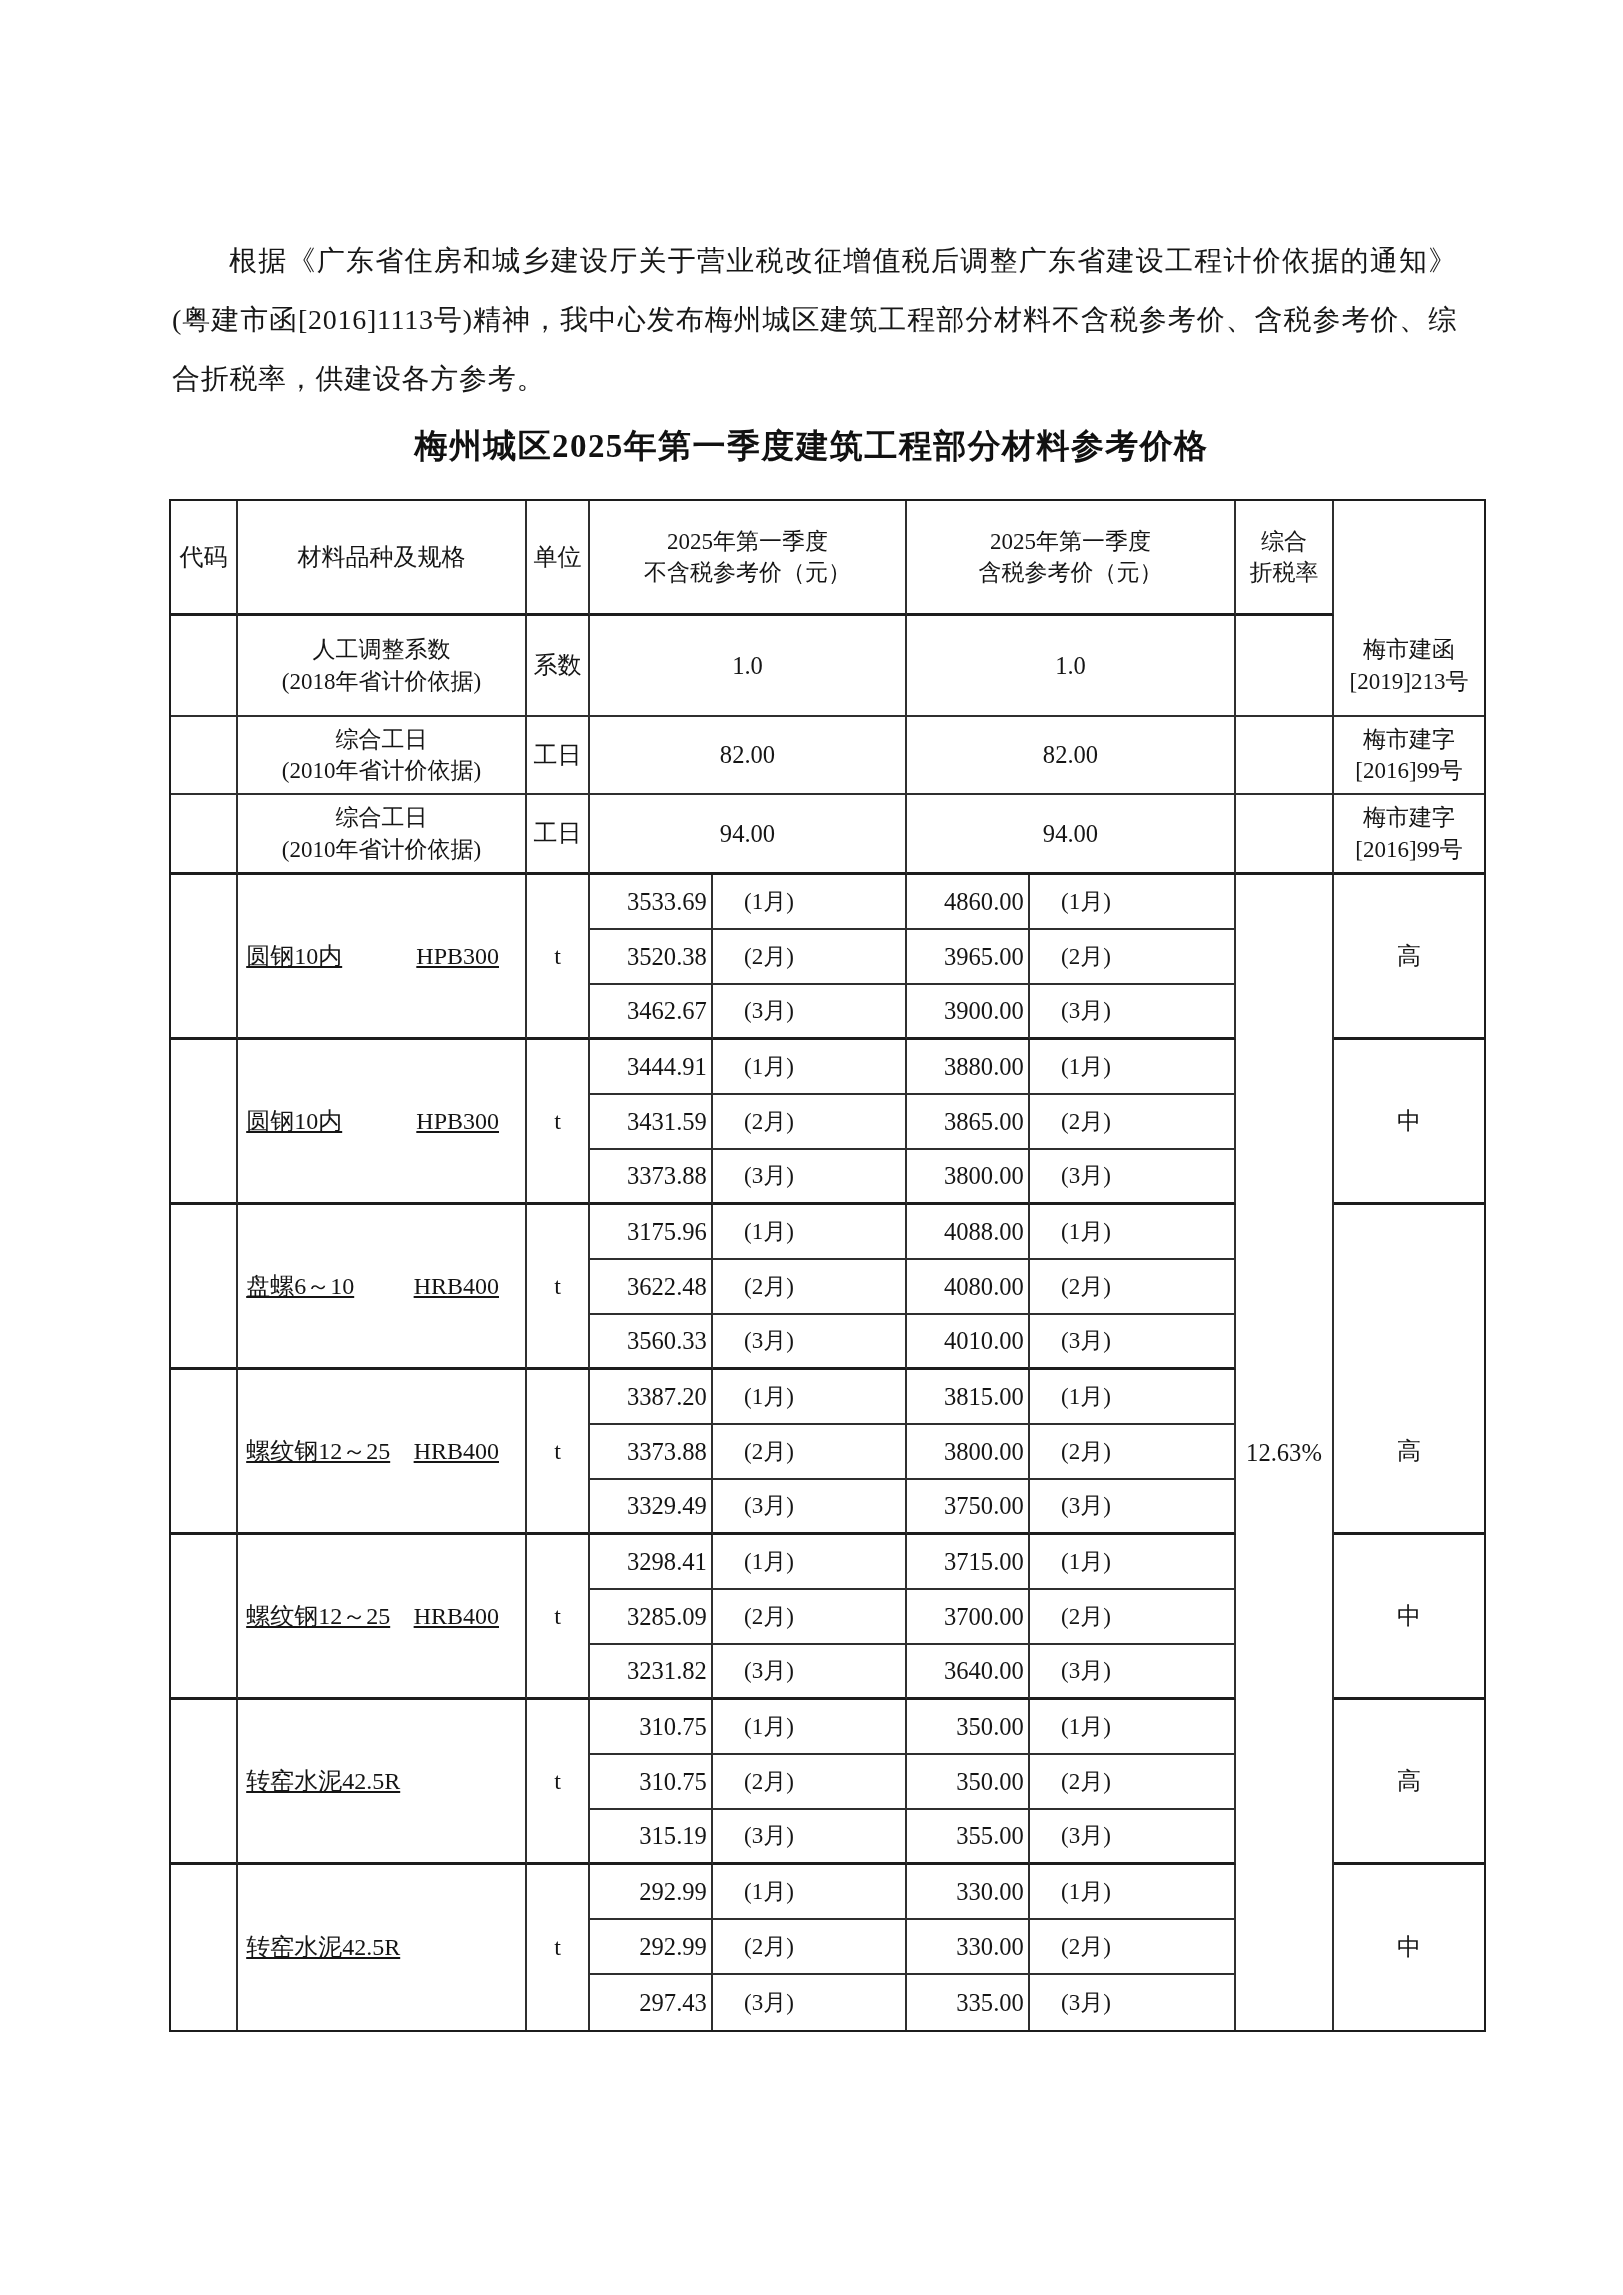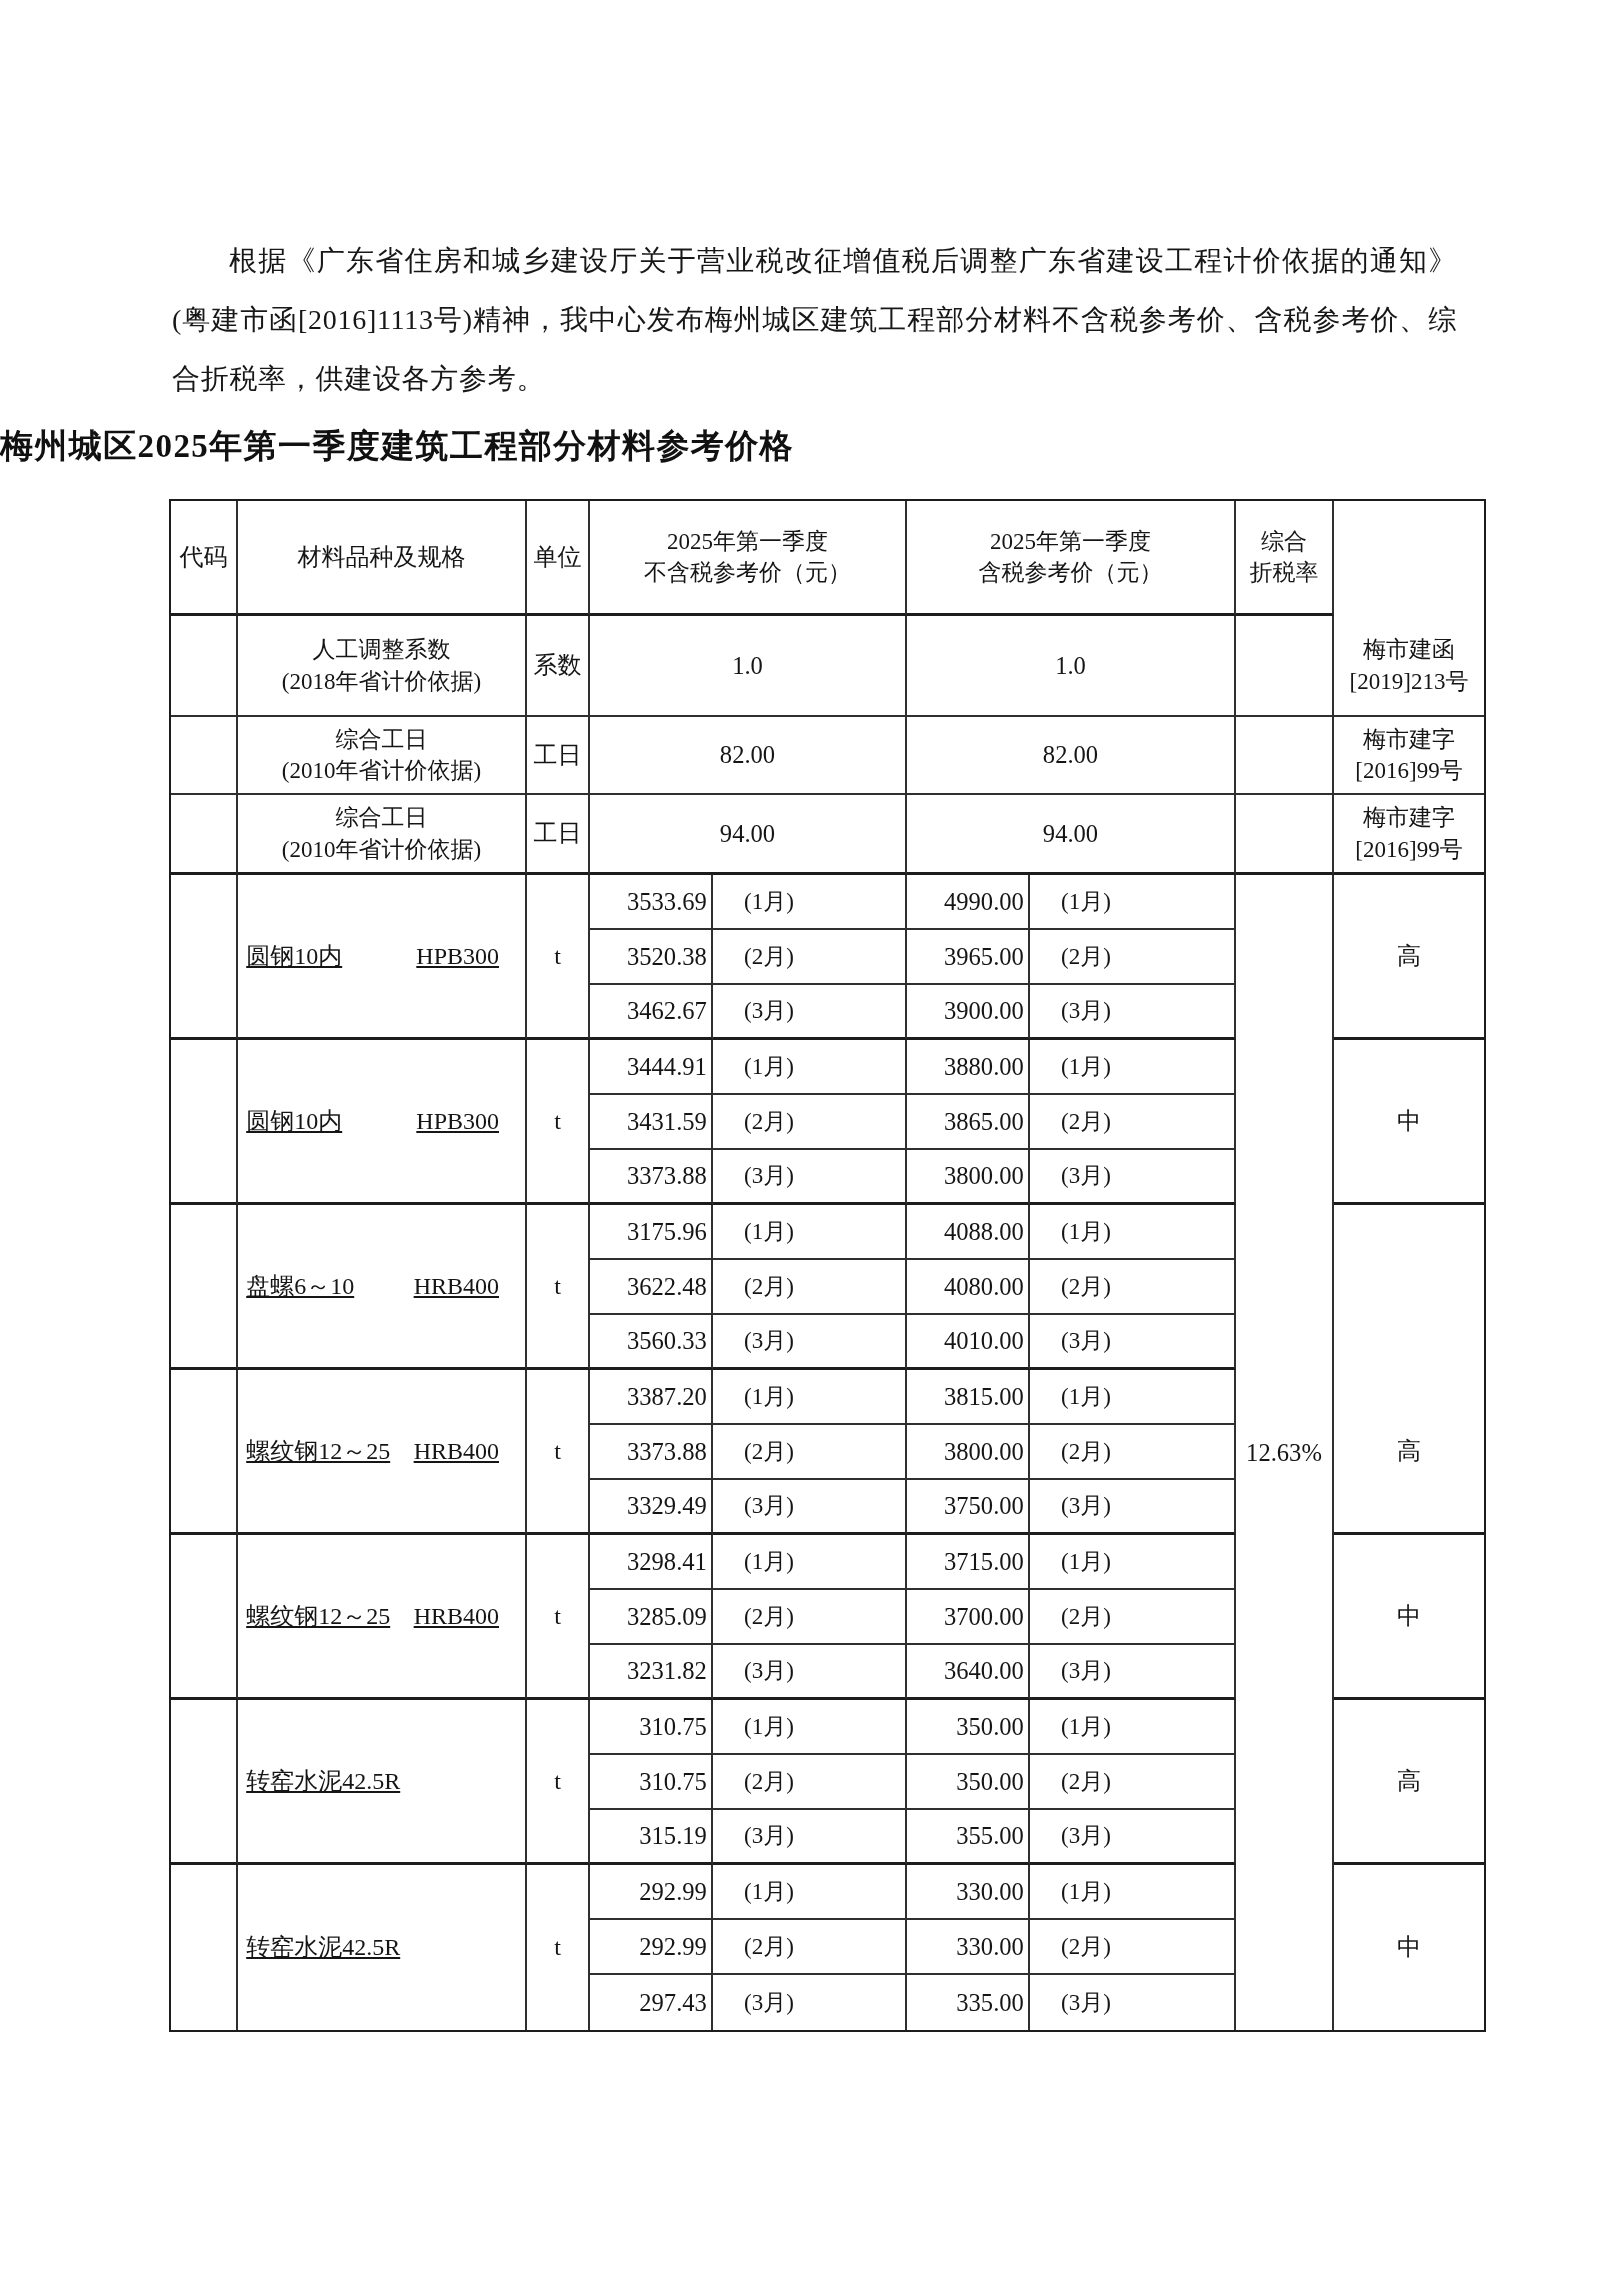--- a/index.html
+++ b/index.html
@@ -11,21 +11,21 @@
     color:#141414;
     overflow:hidden;
   }
   .intro{
     position:absolute;left:172px;top:231px;width:1285px;
     font-size:28px;line-height:59px;letter-spacing:0.7px;
     text-indent:57px;text-align:justify;margin:0;color:#171717;
   }
   .title{
     position:absolute;left:0;right:0;top:424px;margin:0;
-    font-size:33px;font-weight:bold;color:#111;
+    text-align:center;font-size:33px;font-weight:bold;color:#111;
     letter-spacing:1.4px;
   }
   .ptable{
     position:absolute;left:169px;top:499px;
     display:grid;
     grid-template-columns:67px 289px 63px 123px 194px 123px 206px 98px 150px;
     grid-template-rows:115px 101px 78px 80px repeat(21,55px);
     border:2.7px solid #1c1c1c;
     background:#fff;
   }
@@ -122,21 +122,21 @@
     <div class="cell tax noB" style="grid-area:5/8/26/9">12.63%</div>
 
     <div class="cell tb" style="grid-area:5/1/8/2"></div>
     <div class="cell mat tb" style="grid-area:5/2/8/3">
       <span>圆钢10内</span>
       <span>HPB300</span>
     </div>
     <div class="cell tb" style="grid-area:5/3/8/4">t</div>
     <div class="cell val" style="grid-area:5/4/6/5">3533.69</div>
     <div class="cell mon" style="grid-area:5/5/6/6">(1月)</div>
-    <div class="cell val" style="grid-area:5/6/6/7">4990.00</div>
+    <div class="cell val" style="grid-area:5/6/6/7">4860.00</div>
     <div class="cell mon" style="grid-area:5/7/6/8">(1月)</div>
     <div class="cell val" style="grid-area:6/4/7/5">3520.38</div>
     <div class="cell mon" style="grid-area:6/5/7/6">(2月)</div>
     <div class="cell val" style="grid-area:6/6/7/7">3965.00</div>
     <div class="cell mon" style="grid-area:6/7/7/8">(2月)</div>
     <div class="cell val tb" style="grid-area:7/4/8/5">3462.67</div>
     <div class="cell mon tb" style="grid-area:7/5/8/6">(3月)</div>
     <div class="cell val tb" style="grid-area:7/6/8/7">3900.00</div>
     <div class="cell mon tb" style="grid-area:7/7/8/8">(3月)</div>
     <div class="cell tb noR" style="grid-area:5/9/8/10">高</div>

